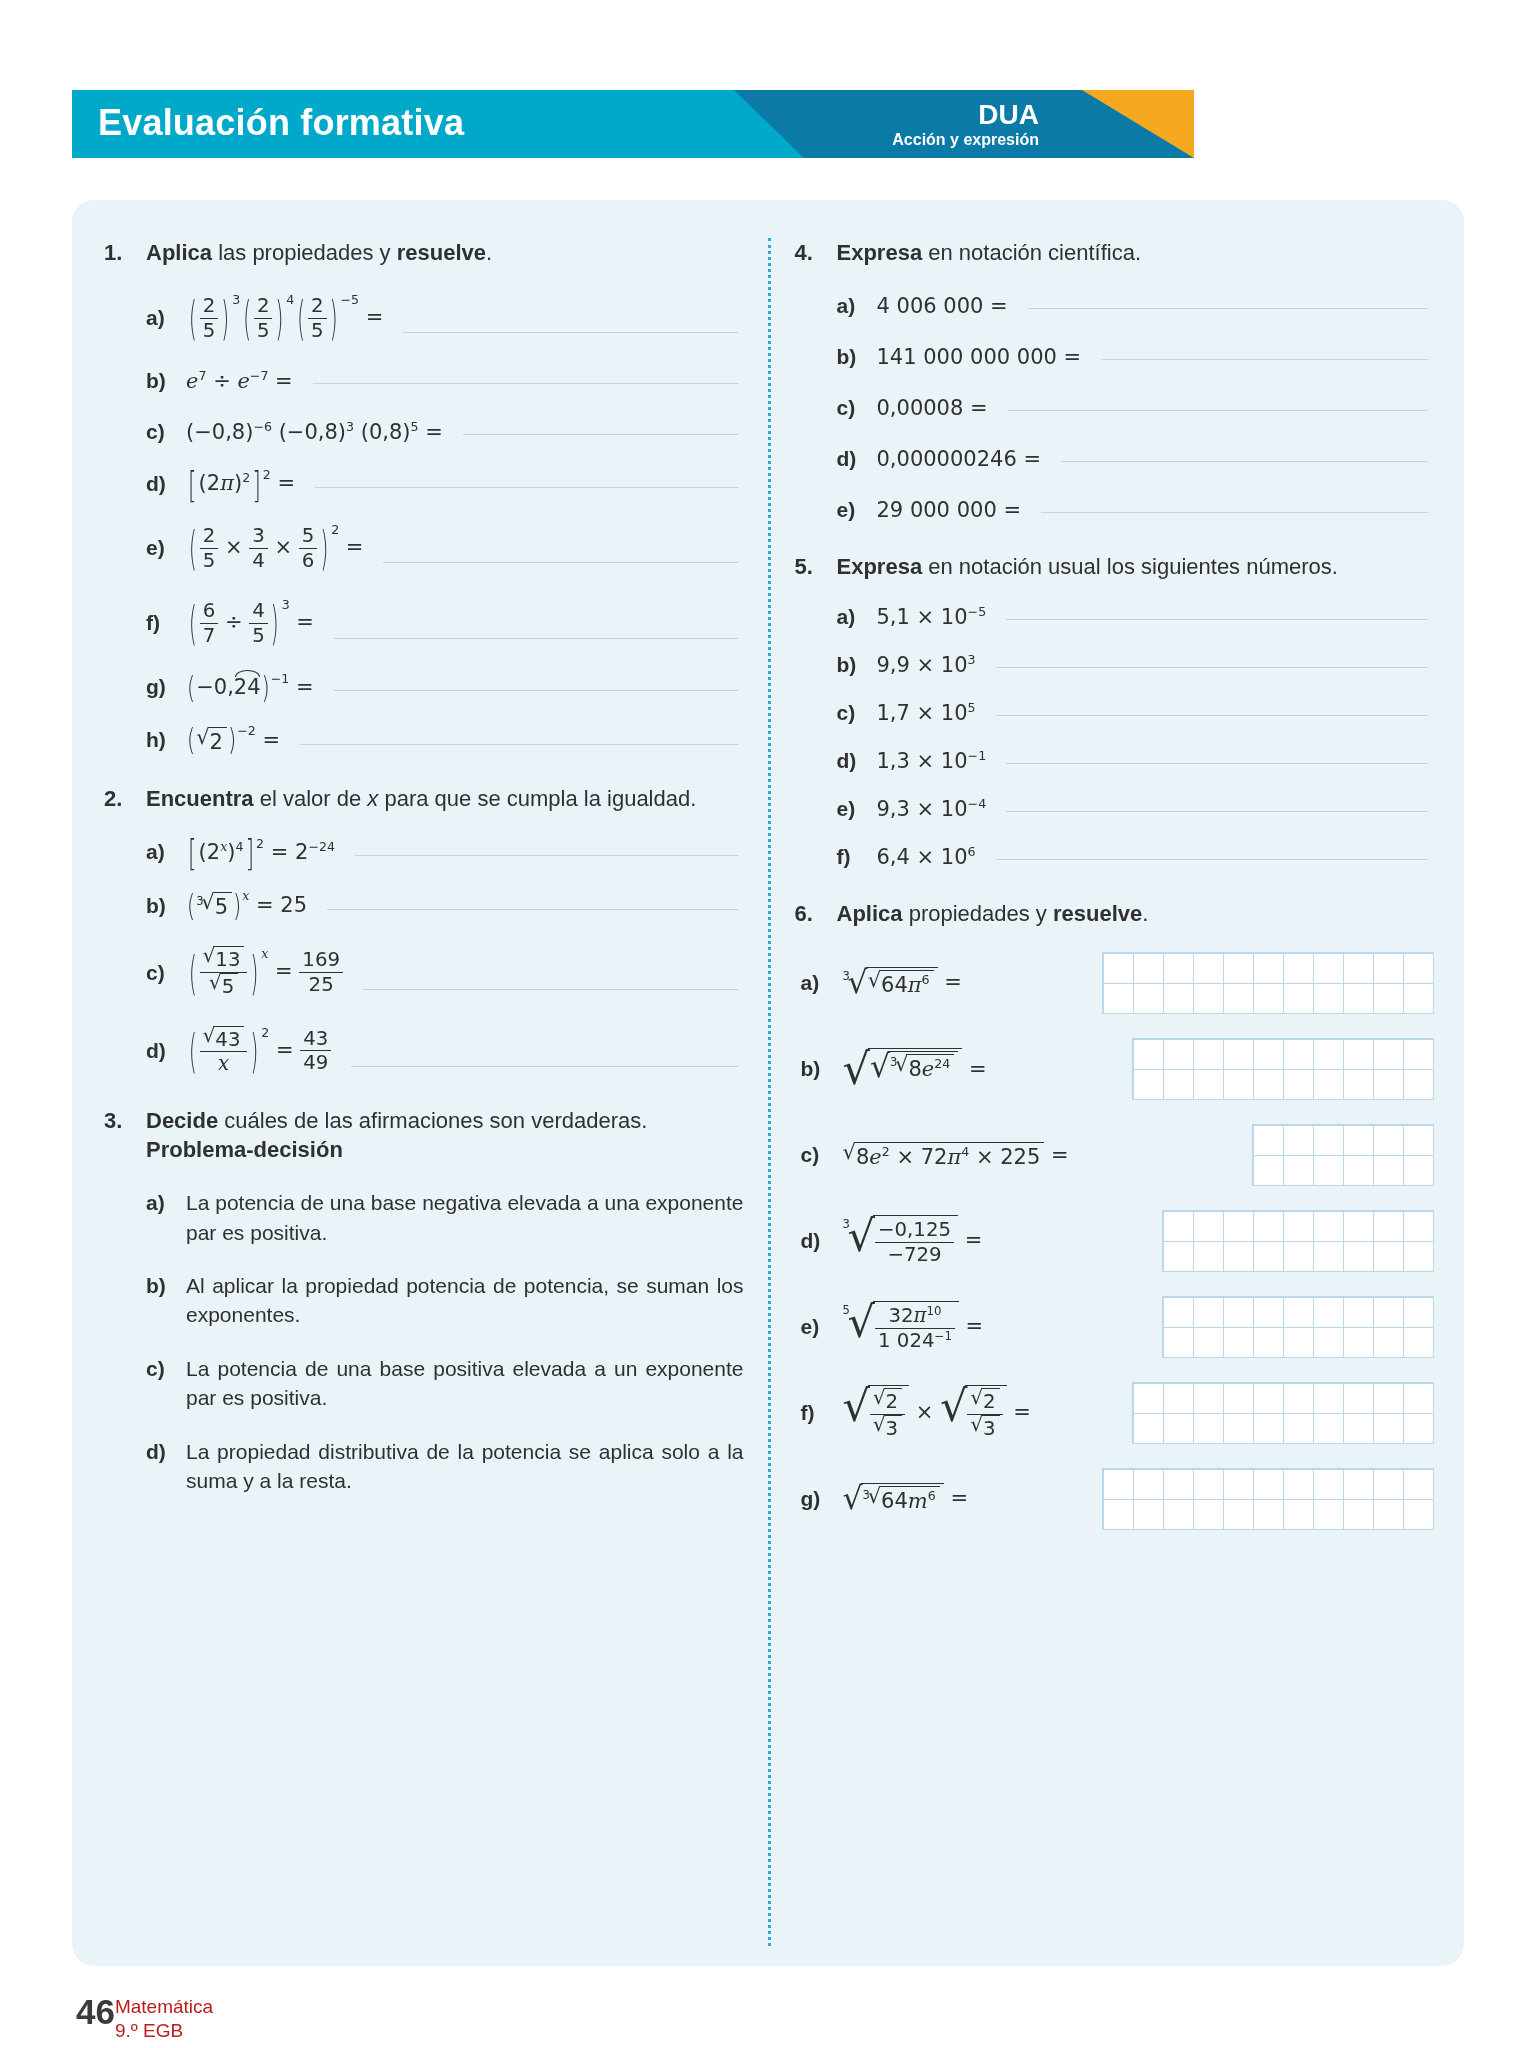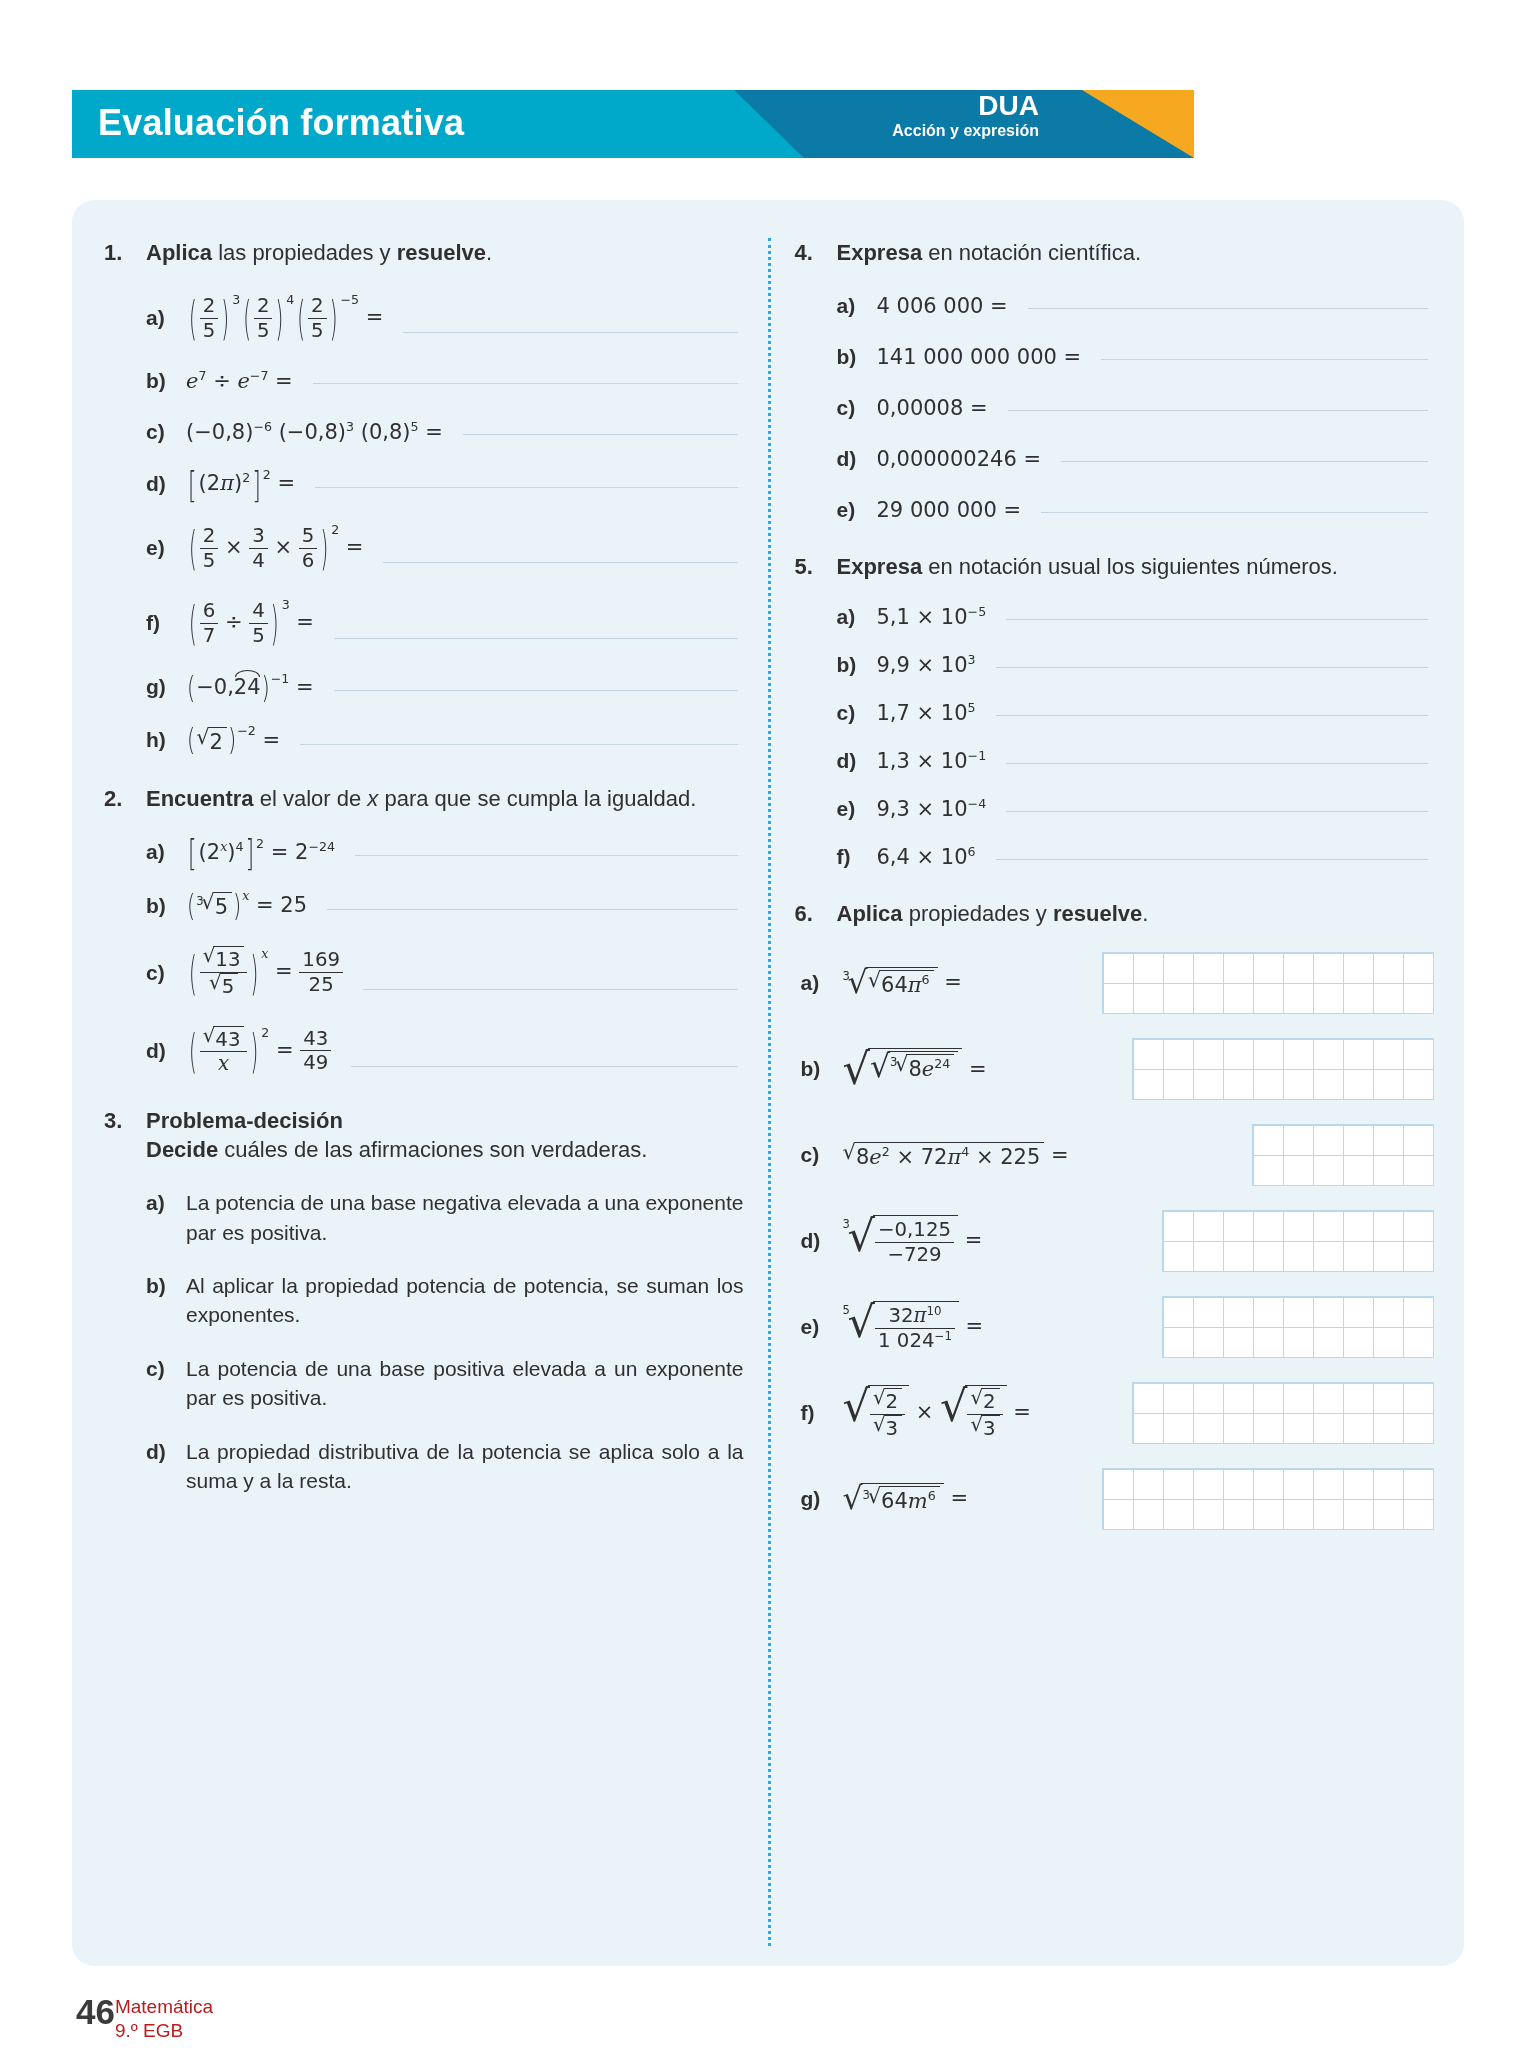--- a/index.html
+++ b/index.html
@@ -5,21 +5,21 @@
   html,body{margin:0;padding:0;}
   body{
     width:1536px;height:2048px;position:relative;background:#ffffff;
     font-family:"Liberation Sans",sans-serif;color:#303030;
   }
   
   .banner{position:absolute;left:72px;top:90px;width:1122px;height:68px;background:#00a8ca;}
   .banner-title{position:absolute;left:26px;top:12px;color:#fff;font-size:36px;font-weight:700;letter-spacing:.2px;}
   .banner-right{position:absolute;right:0;top:0;width:460px;height:68px;background:#0b7aa6;
     clip-path:polygon(0 0,100% 0,100% 100%,70px 100%);
-    display:flex;flex-direction:column;align-items:flex-end;
+    display:flex;flex-direction:column;justify-content:center;align-items:flex-end;
     padding-right:155px;color:#fff;box-sizing:border-box;}
   .banner-dua{font-size:28px;font-weight:700;line-height:1.15;}
   .banner-sub{font-size:16px;font-weight:700;}
   .banner-corner{position:absolute;right:0;top:0;width:112px;height:68px;background:#f6a821;
     clip-path:polygon(0 0,100% 0,100% 100%);}
   
   .panel{position:absolute;left:72px;top:200px;width:1392px;height:1766px;background:#e9f3f8;
     border-radius:22px;display:flex;box-sizing:border-box;padding:38px 30px 20px 32px;overflow:hidden;}
   .col{flex:1;min-width:0;}
   .col-divider{width:0;border-left:3px dotted #2fa9da;margin:0 24px;}
@@ -153,22 +153,22 @@
         <span class="item-label">d)</span>
         <span class="math"><span class="tp">(</span><span class="fr"><span class="nu"><span class="rt"><span class="rs">√</span><span class="rb">43</span></span></span><span class="de"><i>x</i></span></span><span class="tp">)</span><sup class="hi">2</sup> = <span class="fr"><span class="nu">43</span><span class="de">49</span></span></span>
         <span class="ans-line"></span>
       </div>
     </div>
 
     <div class="ex">
       <div class="ex-head">
         <span class="ex-num">3.</span>
         <div class="ex-title">
+          <div><b>Decide</b> cuáles de las afirmaciones son verdaderas.</div>
           <div><b>Problema-decisión</b></div>
-          <div><b>Decide</b> cuáles de las afirmaciones son verdaderas.</div>
         </div>
       </div>
       <div class="item3">
         <span class="item-label">a)</span>
         <span class="stmt">La potencia de una base negativa elevada a una exponente par es positiva.</span>
       </div>
       <div class="item3">
         <span class="item-label">b)</span>
         <span class="stmt">Al aplicar la propiedad potencia de potencia, se suman los exponentes.</span>
       </div>

